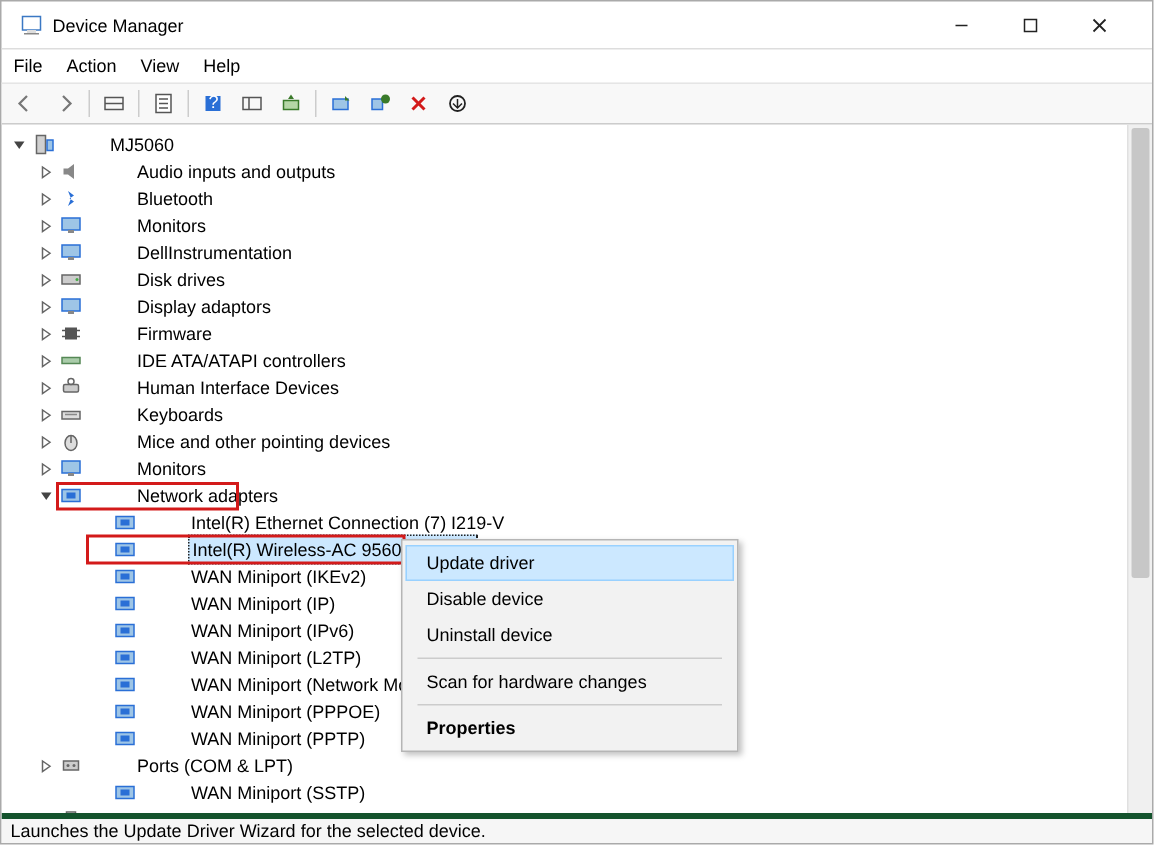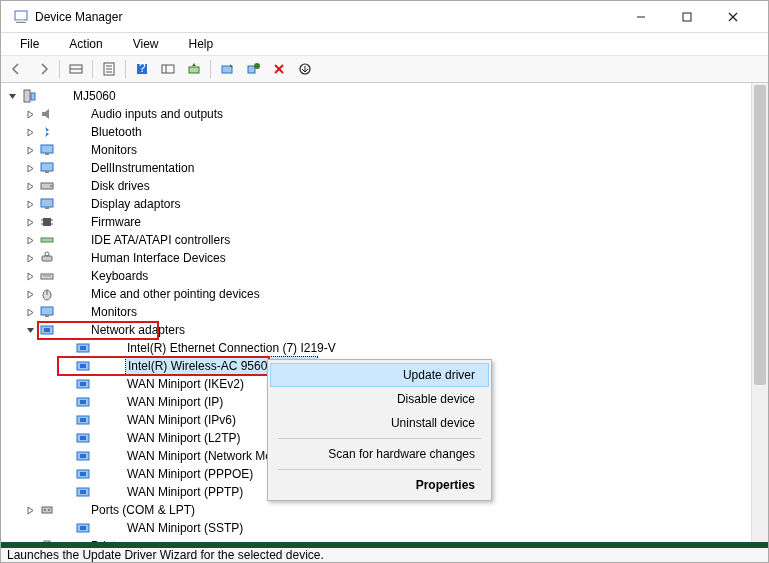--- a/index.html
+++ b/index.html
@@ -2,41 +2,41 @@
 <html><head>
   <meta charset="utf-8">
   <style>
     * { margin: 0; padding: 0; box-sizing: border-box; font-family: 'Segoe UI', Tahoma, sans-serif; font-size: 12px; }
     body { background: #fff; width: 769px; height: 563px; overflow: hidden; border: 1px solid #aaa; display: flex; flex-direction: column; }
     .titlebar { height: 32px; display: flex; align-items: center; padding: 0 12px; border-bottom: 1px solid #ddd; }
     .titlebar .app-icon { width: 16px; height: 16px; margin-right: 6px; }
     .titlebar .title { flex: 1; font-size: 12px; }
     .win-controls { display: flex; gap: 0; }
     .win-btn { width: 46px; height: 30px; display: flex; align-items: center; justify-content: center; cursor: default; }
-    .menubar { height: 22px; display: flex; align-items: center; padding: 2px 11px; gap: 14px; }
+    .menubar { height: 22px; display: flex; align-items: center; padding: 2px 0; gap: 0; }
     .menu-item { padding: 2px 8px; font-size: 12px; }
     .toolbar { height: 28px; border-top: 1px solid #e5e5e5; border-bottom: 1px solid #ccc; display: flex; align-items: center; padding: 0 4px; gap: 2px; background: #f8f8f8; }
     .tb-btn { width: 24px; height: 22px; display: flex; align-items: center; justify-content: center; border: 1px solid transparent; }
     .tb-sep { width: 1px; height: 18px; background: #ccc; margin: 0 2px; }
     .tree { flex: 1; overflow: auto; padding: 4px 0 4px 4px; position: relative; }
     .node { display: flex; align-items: center; height: 18px; line-height: 18px; white-space: nowrap; }
     .expander { width: 14px; height: 14px; display: flex; align-items: center; justify-content: center; margin-right: 2px; color: #666; }
     .expander.blank { visibility: hidden; }
     .dev-icon { width: 16px; height: 16px; margin-right: 4px; display: flex; align-items: center; justify-content: center; }
     .label { padding: 0 2px; margin-left: 30px; }
     .label.selected { background: #cce8ff; border: 1px dotted #222; }
     .indent1 { padding-left: 18px; }
     .indent3 { padding-left: 54px; }
     .highlight-box { border: 2px solid #d31a1a; position: absolute; pointer-events: none; }
     .ctx-menu { position: absolute; background: #f2f2f2; border: 1px solid #b5b5b5; box-shadow: 2px 2px 4px rgba(0,0,0,0.25); width: 225px; padding: 3px 2px; z-index: 50; }
-    .ctx-item { padding: 5px 14px; font-size: 12px; text-align: right; }
+    .ctx-item { padding: 5px 14px; font-size: 12px; }
     .ctx-item.selected { background: #cce8ff; border: 1px solid #99d1ff; padding: 4px 13px; }
     .ctx-sep { height: 1px; background: #ccc; margin: 3px 8px; }
     .ctx-item.bold { font-weight: 600; }
-    .statusbar { height: 20px; border-top: 6px solid #14532d; display: flex; align-items: center; padding: 0 6px; font-size: 12px; background: #f6f6f6; text-align: center; }
+    .statusbar { height: 20px; border-top: 4px solid #14532d; display: flex; align-items: center; padding: 0 6px; font-size: 12px; background: #f6f6f6; text-align: center; }
     .scrollbar { position: absolute; right: 0; top: 0; bottom: 0; width: 17px; background: #f0f0f0; border-left: 1px solid #e0e0e0; }
     .scroll-thumb { position: absolute; left: 2px; right: 2px; top: 2px; height: 300px; background: #c7c7c7; border-radius: 2px; }
   </style>
 </head>
 <body>
 
 <div class="titlebar">
   <span class="app-icon">
     <svg width="16" height="16" viewBox="0 0 16 16">
         <rect x="2" y="2" width="12" height="9" fill="#fff" stroke="#3b78c4"></rect>

